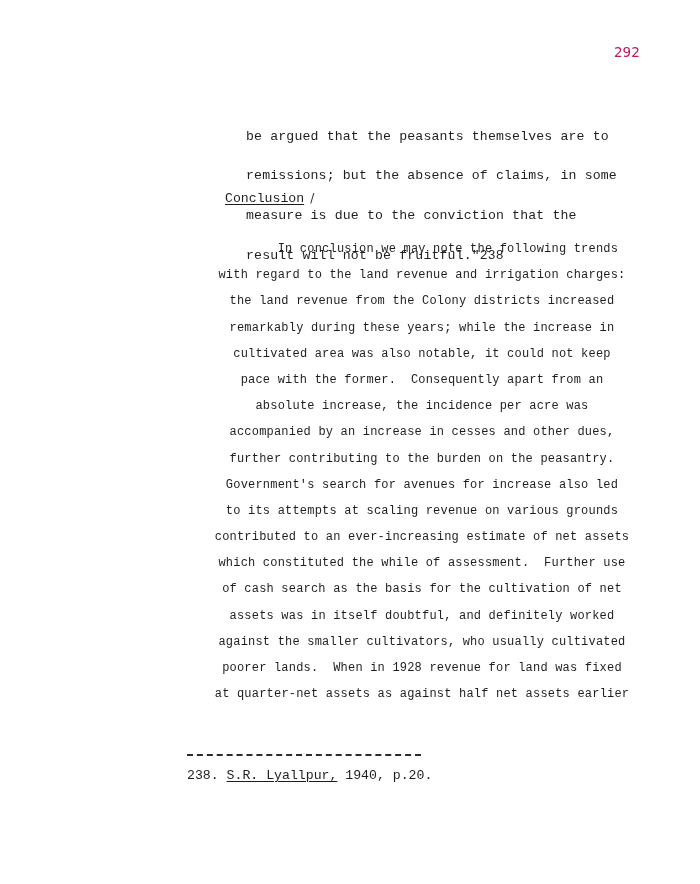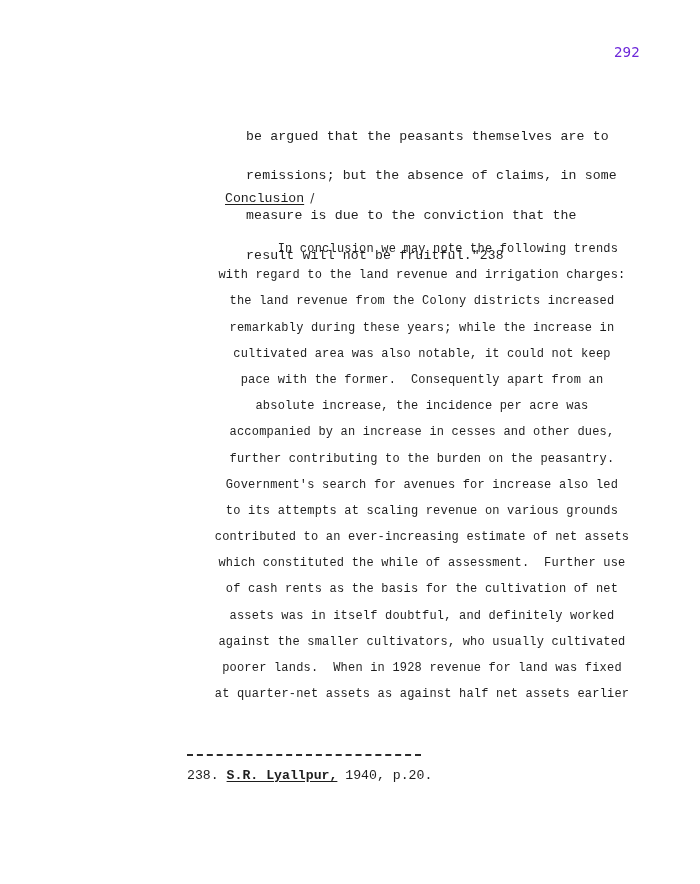--- a/index.html
+++ b/index.html
@@ -14,21 +14,21 @@
       overflow: hidden;
       font-family: "Liberation Mono", "DejaVu Sans Mono", monospace;
       color: #1e1e1e;
     }
     .page-number {
       position: absolute;
       left: 614px;
       top: 44px;
       font-family: "DejaVu Sans", sans-serif;
       font-size: 13.5px;
-      color: #6d28d9;
+      color: #be185d;
     }
     .block-quote {
       position: absolute;
       left: 246px;
       top: 103px;
       width: 400px;
       font-size: 13.2px;
       line-height: 13.3px;
       white-space: pre;
       letter-spacing: 0.15px;
@@ -83,21 +83,21 @@
     .footnote {
       position: absolute;
       left: 187px;
       top: 768px;
       font-size: 13.2px;
       white-space: pre;
     }
     .footnote .source {
       text-decoration: underline;
       text-underline-offset: 2px;
-      font-weight: bold;
+      font-weight: normal;
     }
   </style>
 </head>
 <body>
 
 <div class="page-number">292</div>
 
 <div class="block-quote">
   <span class="line">be argued that the peasants themselves are to</span>
   <span class="line">remissions; but the absence of claims, in some</span>
@@ -116,21 +116,21 @@
   <span class="line">remarkably during these years; while the increase in</span>
   <span class="line">cultivated area was also notable, it could not keep</span>
   <span class="line">pace with the former.  Consequently apart from an</span>
   <span class="line">absolute increase, the incidence per acre was</span>
   <span class="line">accompanied by an increase in cesses and other dues,</span>
   <span class="line">further contributing to the burden on the peasantry.</span>
   <span class="line">Government's search for avenues for increase also led</span>
   <span class="line">to its attempts at scaling revenue on various grounds</span>
   <span class="line">contributed to an ever-increasing estimate of net assets</span>
   <span class="line">which constituted the while of assessment.  Further use</span>
-  <span class="line">of cash rents as the basis for the cultivation of net</span>
+  <span class="line">of cash search as the basis for the cultivation of net</span>
   <span class="line">assets was in itself doubtful, and definitely worked</span>
   <span class="line">against the smaller cultivators, who usually cultivated</span>
   <span class="line">poorer lands.  When in 1928 revenue for land was fixed</span>
   <span class="line">at quarter-net assets as against half net assets earlier</span>
 </div>
 
 <div class="footnote-rule"></div>
 
 <div class="footnote"><span>238.</span> <span class="source">S.R. Lyallpur,</span><span> 1940, p.20.</span></div>
 

